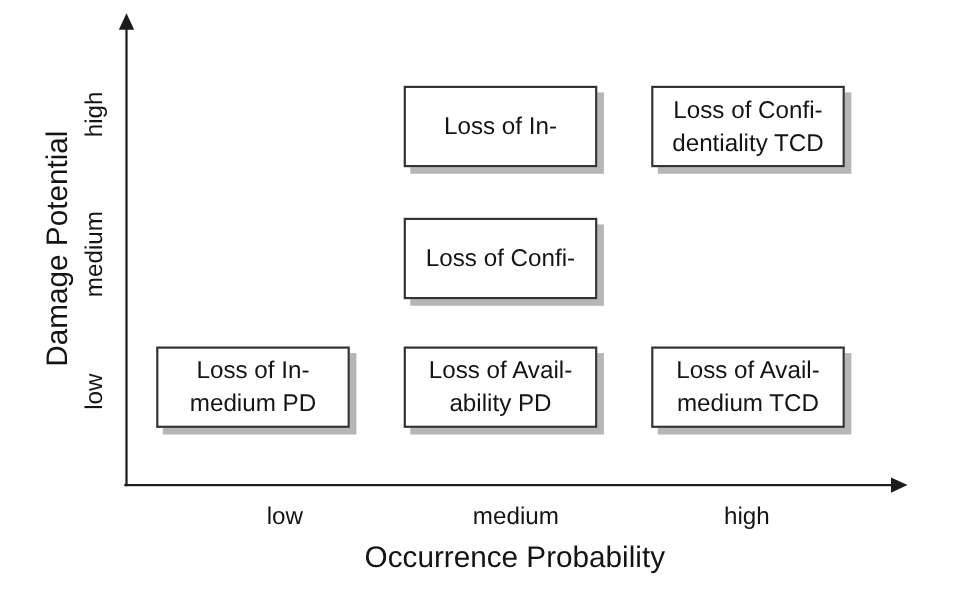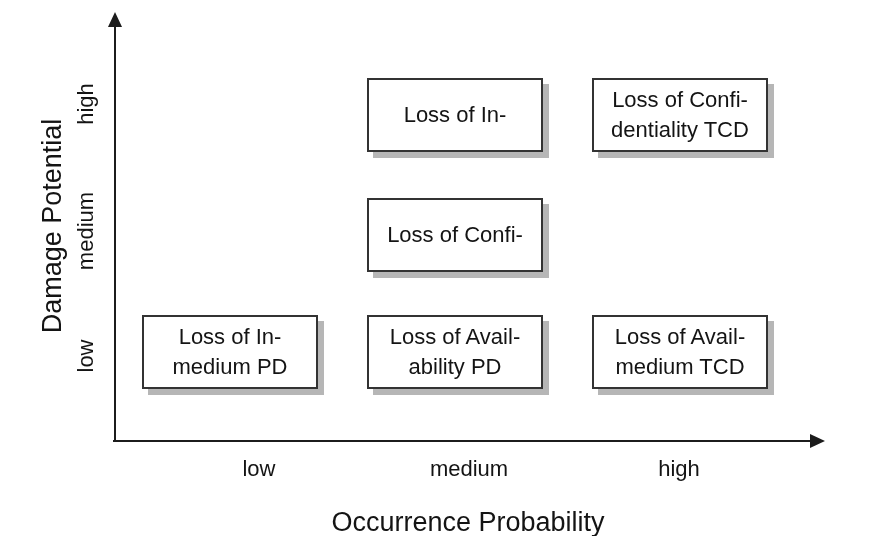--- a/index.html
+++ b/index.html
@@ -37,21 +37,21 @@
   }
   .arrow-right{
     position:absolute;left:810px;top:434px;
     width:0;height:0;
     border-top:7px solid transparent;
     border-bottom:7px solid transparent;
     border-left:15px solid var(--axis);
   }
   
   .x-title{
-    position:absolute;left:468px;top:522px;
+    position:absolute;left:468px;top:507px;
     transform:translate(-50%,-50%);
     font-size:27px;white-space:nowrap;
   }
   .y-title{
     position:absolute;left:52px;top:226px;
     transform:translate(-50%,-50%) rotate(-90deg);
     font-size:27px;white-space:nowrap;
   }
   
   .x-tick{

